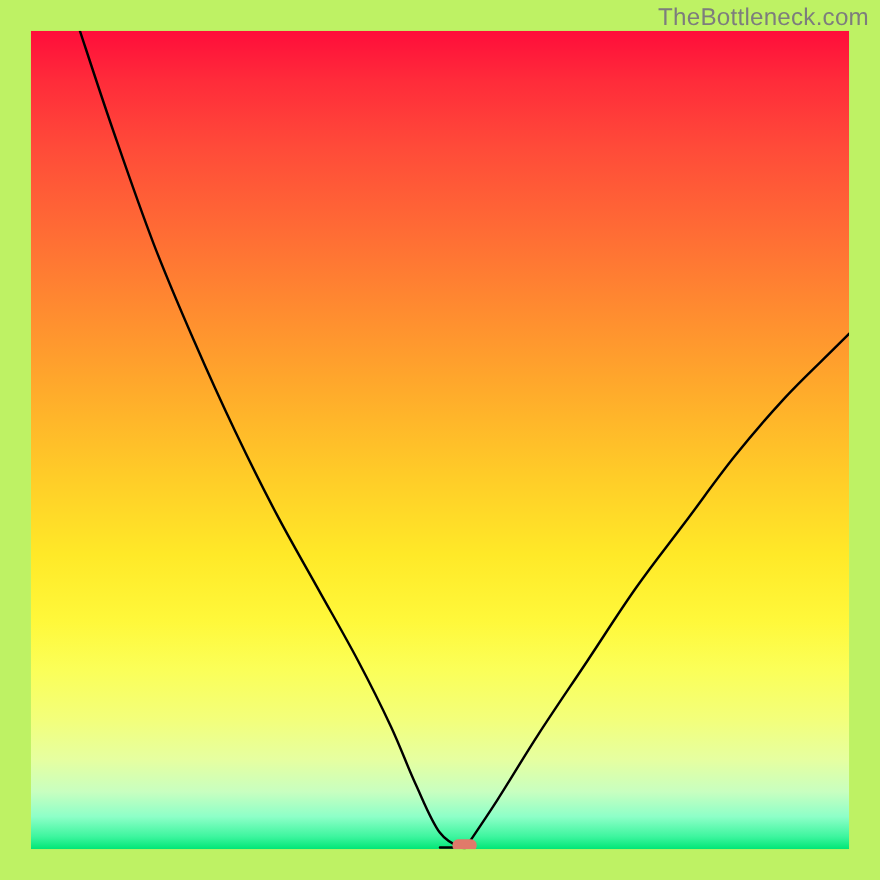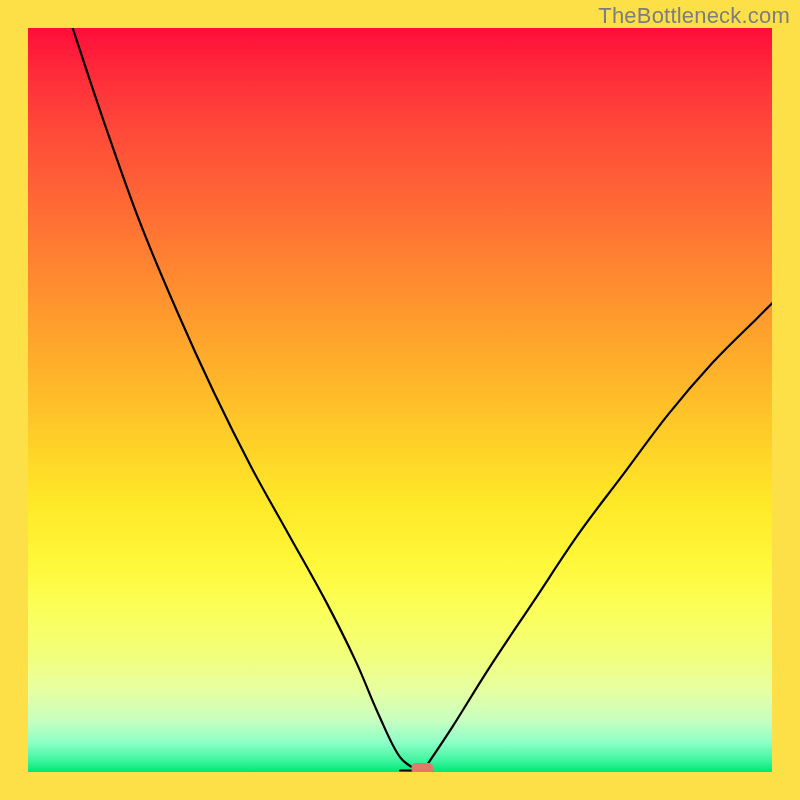--- a/index.html
+++ b/index.html
@@ -8,21 +8,21 @@
     width: 800px;
     height: 800px;
     overflow: hidden;
     background: #000;
     font-family: Arial, Helvetica, sans-serif;
   }
   .frame {
     position: relative;
     width: 800px;
     height: 800px;
-    background: #fde047;
+    background: #bef264;
   }
   .plot-area {
     position: absolute;
     left: 28px;
     top: 28px;
     width: 744px;
     height: 744px;
     overflow: hidden;
   }
   .gradient-bg {

